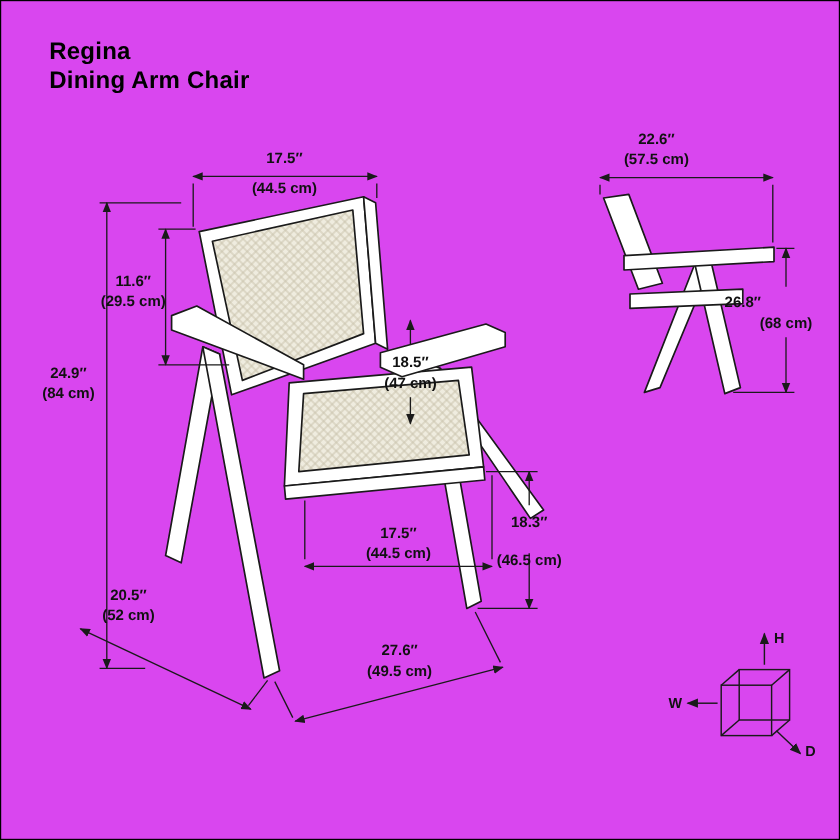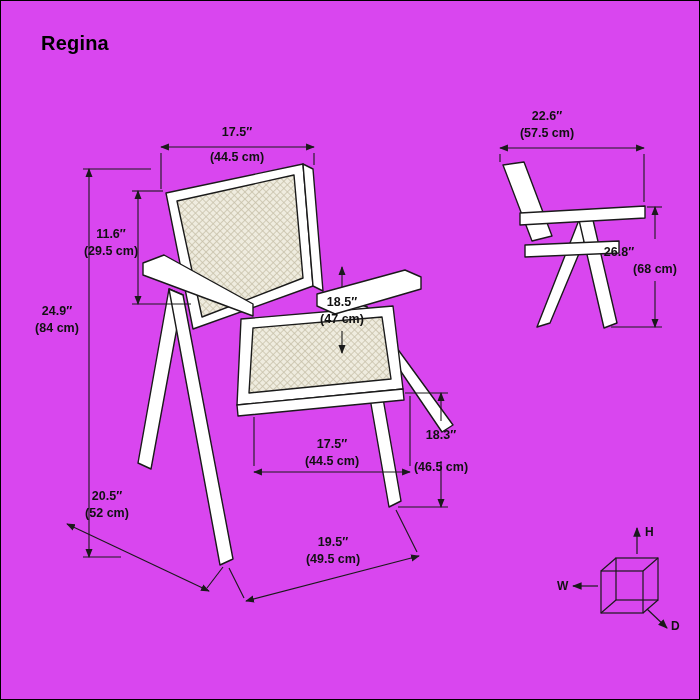--- a/index.html
+++ b/index.html
@@ -14,20 +14,21 @@
   .weight { position:absolute; left:480px; top:643px; font-size:13px; }
   .weight .lbl { font-weight:700; }
 </style>
 </head>
 <body>
 
 <div class="page">
 
   <div class="title">
     <div>Regina</div>
+    <div>Dining Arm Chair</div>
   </div>
 
   <svg class="art" width="700" height="700" viewBox="0 0 700 700">
     <defs>
       <marker id="arw" viewBox="0 0 10 10" refX="9" refY="5" markerWidth="8" markerHeight="8" orient="auto-start-reverse">
         <path d="M0,1 L10,5 L0,9 z" fill="#1a1a1a"></path>
       </marker>
       <pattern id="cane" width="5" height="5" patternUnits="userSpaceOnUse" patternTransform="rotate(45)">
         <rect width="5" height="5" fill="#efecdf"></rect>
         <path d="M0,2.5 H5 M2.5,0 V5" stroke="#c8c1ab" stroke-width="0.8"></path>
@@ -137,21 +138,21 @@
 
   <div class="dim" style="left:331px;top:436px">17.5″</div>
   <div class="dim" style="left:331px;top:453px">(44.5 cm)</div>
 
   <div class="dim" style="left:440px;top:427px">18.3″</div>
   <div class="dim" style="left:440px;top:459px">(46.5 cm)</div>
 
   <div class="dim" style="left:106px;top:488px">20.5″</div>
   <div class="dim" style="left:106px;top:505px">(52 cm)</div>
 
-  <div class="dim" style="left:332px;top:534px">19.5″</div>
+  <div class="dim" style="left:332px;top:534px">27.6″</div>
   <div class="dim" style="left:332px;top:551px">(49.5 cm)</div>
 
   <div class="dim" style="left:546px;top:108px">22.6″</div>
   <div class="dim" style="left:546px;top:125px">(57.5 cm)</div>
 
   <div class="dim" style="left:618px;top:244px">26.8″</div>
   <div class="dim" style="left:654px;top:261px">(68 cm)</div>
 
   <div class="axl" style="left:644px;top:524px">H</div>
   <div class="axl" style="left:556px;top:578px">W</div>

